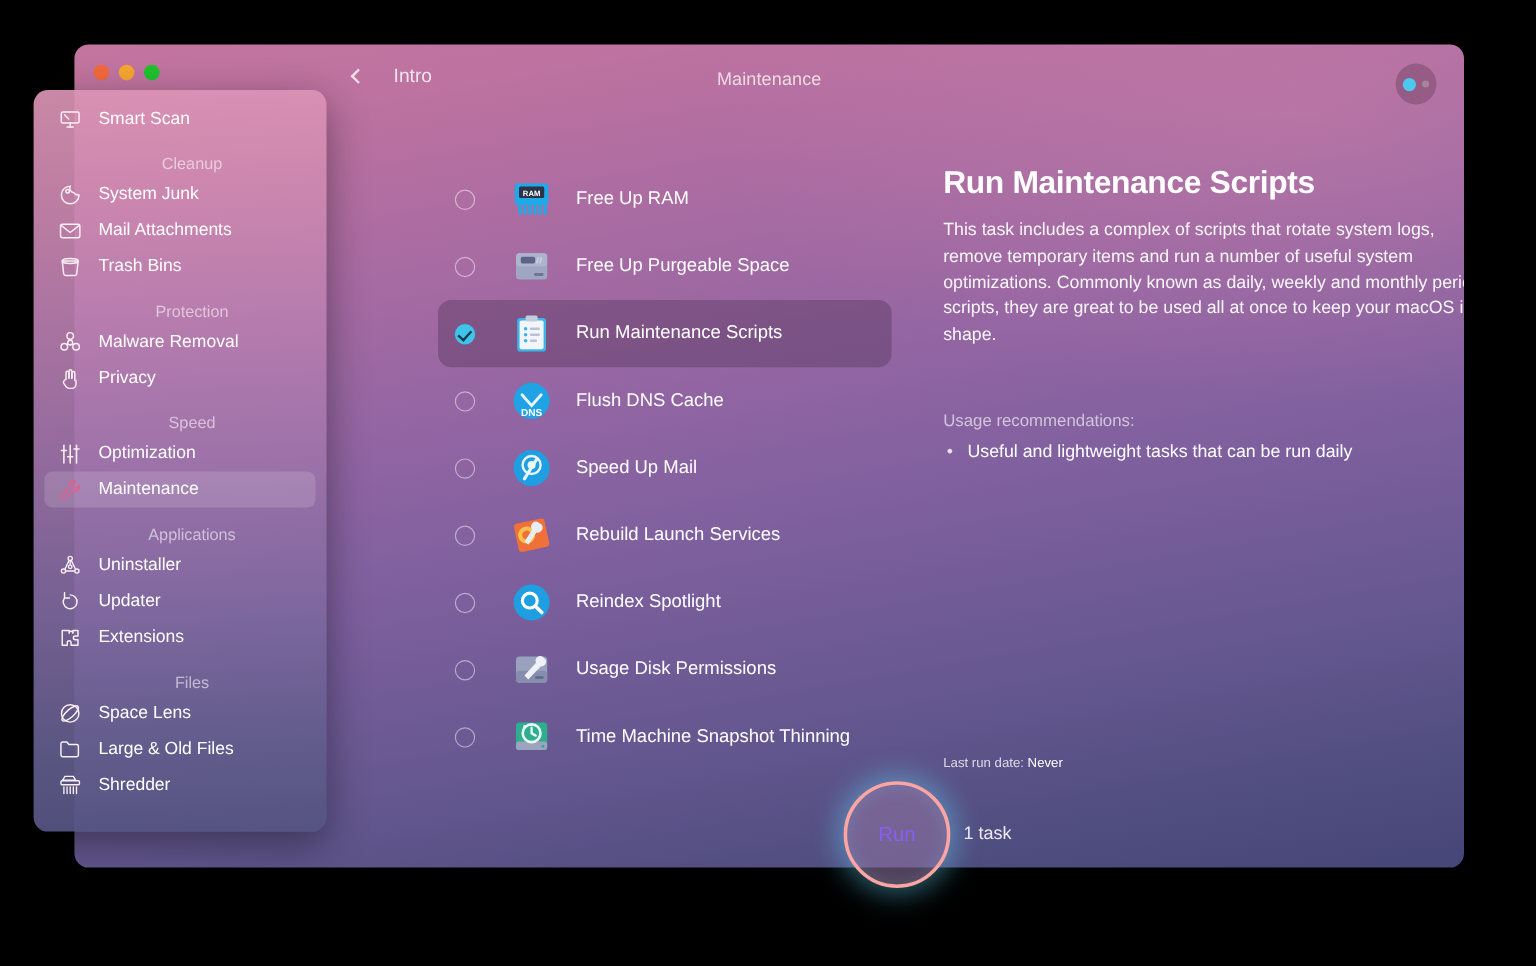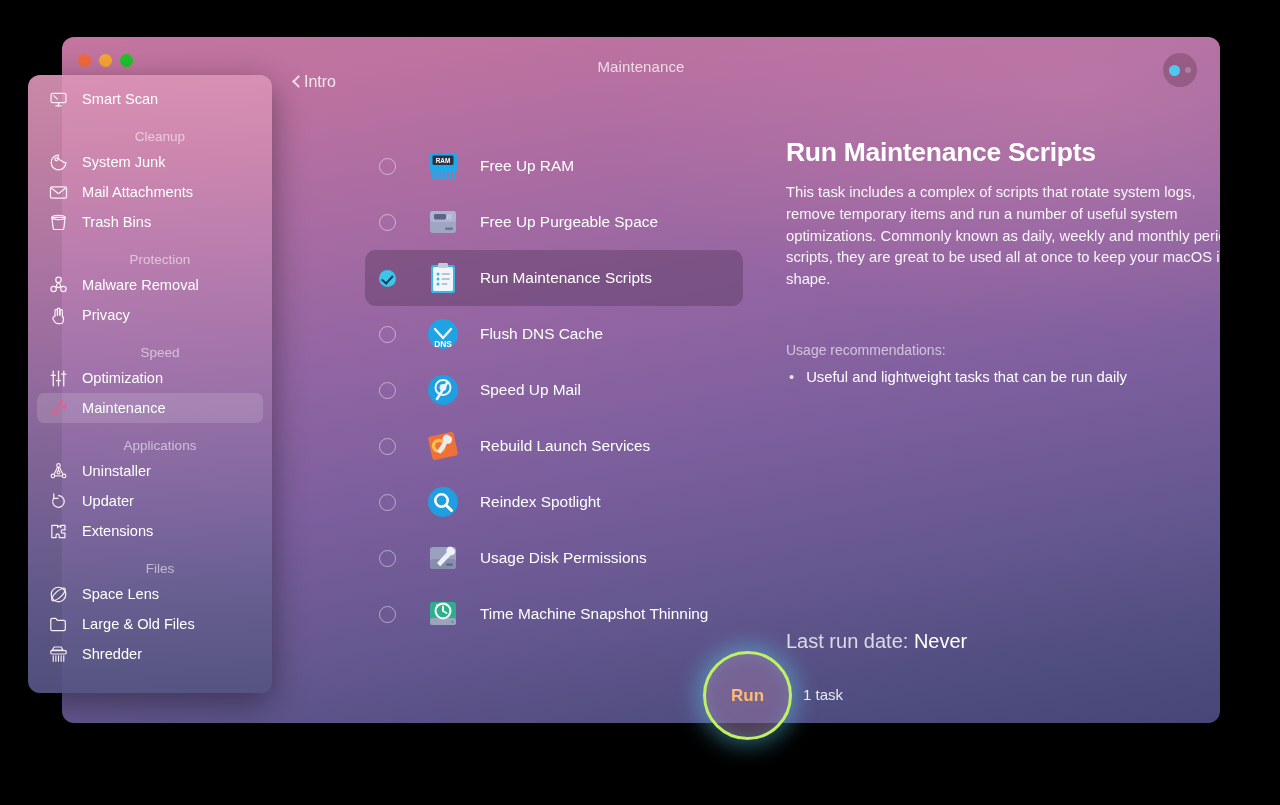--- a/index.html
+++ b/index.html
@@ -46,22 +46,22 @@
   .traffic {
     position: absolute; left: 16px; top: 17px;
     display: flex; gap: 8px;
   }
   .dot { width: 13px; height: 13px; border-radius: 50%; }
   .dot.r { background: #f2693c; }
   .dot.y { background: #f6a631; }
   .dot.g { background: #1fc22c; }
 
   .back-nav {
-    position: absolute; left: 232px; top: 36px;
-    display: flex; align-items: center; gap: 1px;
+    position: absolute; left: 232px; top: 18px;
+    display: flex; align-items: center; gap: 25px;
     color: #f2e5ec; font-size: 16px;
   }
   .chev {
     width: 9px; height: 9px;
     border-left: 2px solid #f0dfe8;
     border-bottom: 2px solid #f0dfe8;
     transform: rotate(45deg);
     margin-bottom: 1px;
   }
   .center-title {
@@ -204,37 +204,37 @@
   .usage-item {
     display: flex; gap: 12px;
     color: #ffffff; font-size: 14.8px;
     padding-left: 3px;
   }
   .usage-item .bul { color: rgba(255,255,255,0.8); }
 
   .lastrun {
     position: absolute;
     left: 724px; top: 593px;
-    color: #ffffff; font-size: 20px;
+    color: #ffffff; font-size: 11px;
     z-index: 4;
   }
   .lastrun .lbl { color: rgba(255,255,255,0.78); }
 
   
   .runwrap {
     position: absolute;
     left: 703px; top: 651px;
     z-index: 6;
   }
   .run-btn {
     width: 89px; height: 89px; border-radius: 50%;
-    border: 3px solid #bef264;
+    border: 3px solid #fca5a5;
     background: rgba(146,116,162,0.55);
     display: flex; align-items: center; justify-content: center;
-    color: #fdba74; font-size: 17px; font-weight: bold;
+    color: #8b5cf6; font-size: 17px; font-weight: normal;
     box-shadow: 0 0 22px 5px rgba(95,211,245,0.45),
                 inset 0 0 16px rgba(120,210,240,0.18);
   }
   .run-count {
     position: absolute;
     left: 100px; top: 35px;
     color: rgba(255,255,255,0.88);
     font-size: 15px;
     white-space: nowrap;
   }

